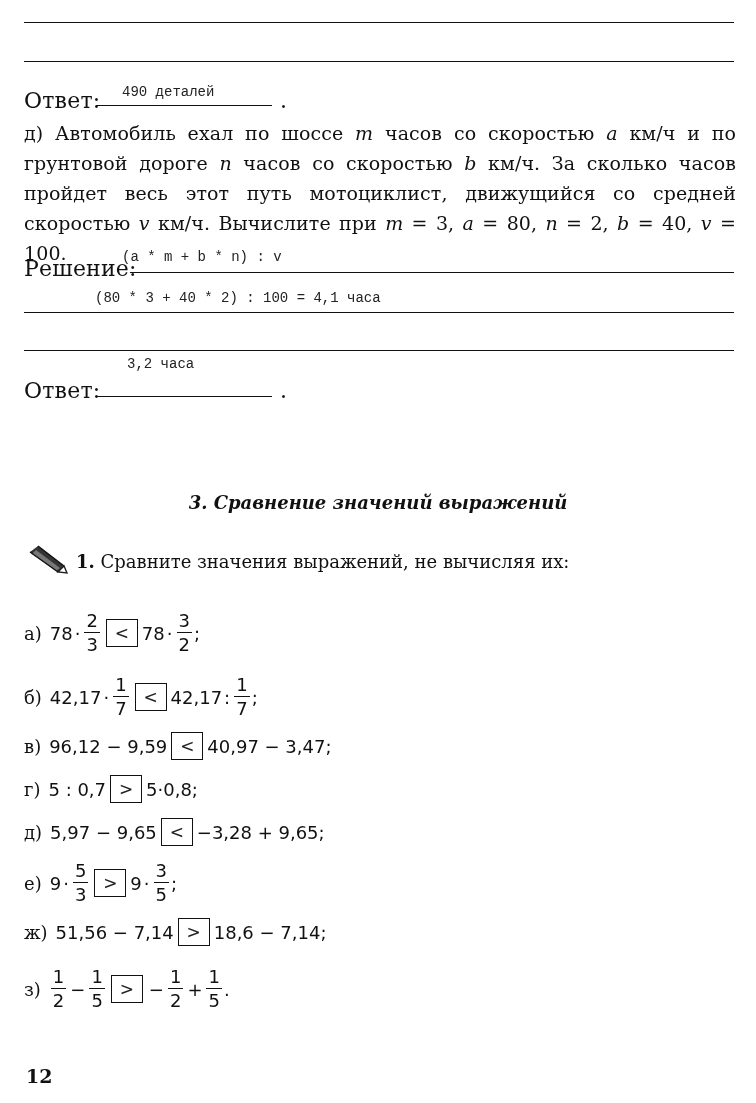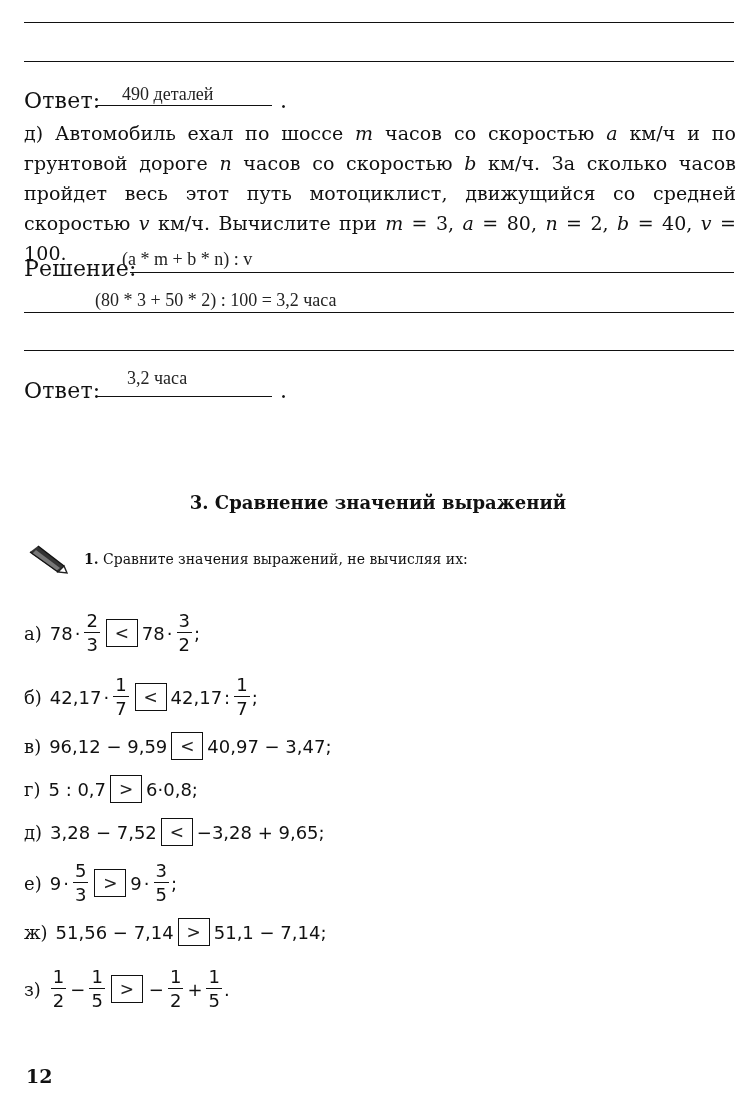--- a/index.html
+++ b/index.html
@@ -3,34 +3,34 @@
   <meta charset="utf-8">
   <style>
     html, body { margin: 0; padding: 0; background: #ffffff; }
     body {
       width: 756px; height: 1103px; position: relative; overflow: hidden;
       font-family: "DejaVu Serif", "Liberation Serif", serif;
       color: #111111;
     }
     .abs { position: absolute; }
     .rule { position: absolute; height: 0; border-top: 1.6px solid #111; }
-    .hand { font-family: Liberation Serif, serif; font-size: 18px; color: #222; text-align: center; }
+    .hand { font-family: Liberation Mono, monospace; font-size: 14px; color: #222; text-align: center; }
     .label { font-size: 22px; letter-spacing: 0.2px; }
     .para {
       position: absolute; left: 24px; width: 712px;
       font-size: 19px; line-height: 30px; text-align: justify;
       letter-spacing: 0.1px;
     }
     .para i { font-style: italic; }
     .section-title {
       position: absolute; left: 0; width: 756px; top: 492px; text-align: center;
-      font-weight: bold; font-size: 18px;
+      font-weight: bold; font-size: 18px; font-style: italic;
     }
     .task {
-      position: absolute; left: 84px; top: 551px; font-size: 14px;
+      position: absolute; left: 76px; top: 551px; font-size: 18px;
     }
     .task b { font-weight: bold; }
     .row {
       position: absolute; left: 24px; display: flex; align-items: center;
       font-family: "DejaVu Sans", "Liberation Sans", sans-serif; font-size: 18px;
       white-space: nowrap;
     }
     .row .lbl { font-family: "DejaVu Serif", serif; margin-right: 8px; }
     .frac {
       display: inline-flex; flex-direction: column; align-items: center;
@@ -55,26 +55,26 @@
 <div class="abs label" style="left:24px; top:88px;">Ответ:</div>
 <div class="abs hand" style="left:122px; top:84px;">490 деталей</div>
 <div class="rule" style="left:96px; top:105px; width:176px;"></div>
 <div class="abs label" style="left:280px; top:88px;">.</div>
 
 <div class="para" id="problem-d" style="top:118px;"><span>д) Автомобиль ехал по шоссе </span><i>m</i><span> часов со скоростью </span><i>a</i><span> км/ч и по грунтовой дороге </span><i>n</i><span> часов со скоростью </span><i>b</i><span> км/ч. За сколько часов пройдет весь этот путь мотоциклист, движущийся со средней скоростью </span><i>v</i><span> км/ч. Вычислите при </span><i>m</i><span> = 3, </span><i>a</i><span> = 80, </span><i>n</i><span> = 2, </span><i>b</i><span> = 40, </span><i>v</i><span> = 100.</span></div>
 
 <div class="abs label" style="left:24px; top:256px;">Решение:</div>
 <div class="abs hand" style="left:122px; top:249px;">(a * m + b * n) : v</div>
 <div class="rule" style="left:130px; top:272px; width:604px;"></div>
-<div class="abs hand" style="left:95px; top:290px;">(80 * 3 + 50 * 2) : 100 = 3,2 часа</div>
+<div class="abs hand" style="left:95px; top:290px;">(80 * 3 + 40 * 2) : 100 = 4,1 часа</div>
 <div class="rule" style="left:24px; top:312px; width:710px;"></div>
 <div class="rule" style="left:24px; top:350px; width:710px;"></div>
 
 <div class="abs label" style="left:24px; top:378px;">Ответ:</div>
-<div class="abs hand" style="left:127px; top:368px;">3,2 часа</div>
+<div class="abs hand" style="left:127px; top:356px;">3,2 часа</div>
 <div class="rule" style="left:96px; top:396px; width:176px;"></div>
 <div class="abs label" style="left:280px; top:378px;">.</div>
 
 <div class="section-title">3. Сравнение значений выражений</div>
 
 <span class="abs" style="left:28px; top:544px;">
   <svg width="40" height="30" viewBox="0 0 40 30">
     <polygon points="2,8 10,2 36,22 30,28" fill="#333"></polygon>
     <polygon points="4,10 8,6 32,24 28,27" fill="#777"></polygon>
     <polygon points="30,28 36,22 39,29" fill="#fff" stroke="#222" stroke-width="1.4"></polygon>
@@ -125,26 +125,26 @@
       <span class="lbl">в)</span>
       <span>96,12 − 9,59</span>
       <span class="box">&lt;</span>
       <span>40,97 − 3,47</span>
       <span> ;</span>
     </div>
     <div class="row" style="top: 775px;">
       <span class="lbl">г)</span>
       <span>5 : 0,7</span>
       <span class="box">&gt;</span>
-      <span>6·0,8</span>
+      <span>5·0,8</span>
       <span> ;</span>
     </div>
     <div class="row" style="top: 818px;">
       <span class="lbl">д)</span>
-      <span>3,28 − 7,52</span>
+      <span>5,97 − 9,65</span>
       <span class="box">&lt;</span>
       <span>−3,28 + 9,65</span>
       <span> ;</span>
     </div>
     <div class="row" style="top: 862px;">
       <span class="lbl">е)</span>
       <span>9</span>
       <span class="dot">·</span>
       <span class="frac">
         <span class="num">5</span>
@@ -156,21 +156,21 @@
       <span class="frac">
         <span class="num">3</span>
         <span class="den">5</span>
       </span>
       <span> ;</span>
     </div>
     <div class="row" style="top: 918px;">
       <span class="lbl">ж)</span>
       <span>51,56 − 7,14</span>
       <span class="box">&gt;</span>
-      <span>51,1 − 7,14</span>
+      <span>18,6 − 7,14</span>
       <span> ;</span>
     </div>
     <div class="row" style="top: 968px;">
       <span class="lbl">з)</span>
       <span class="frac">
         <span class="num">1</span>
         <span class="den">2</span>
       </span>
       <span class="dot">−</span>
       <span class="frac">

